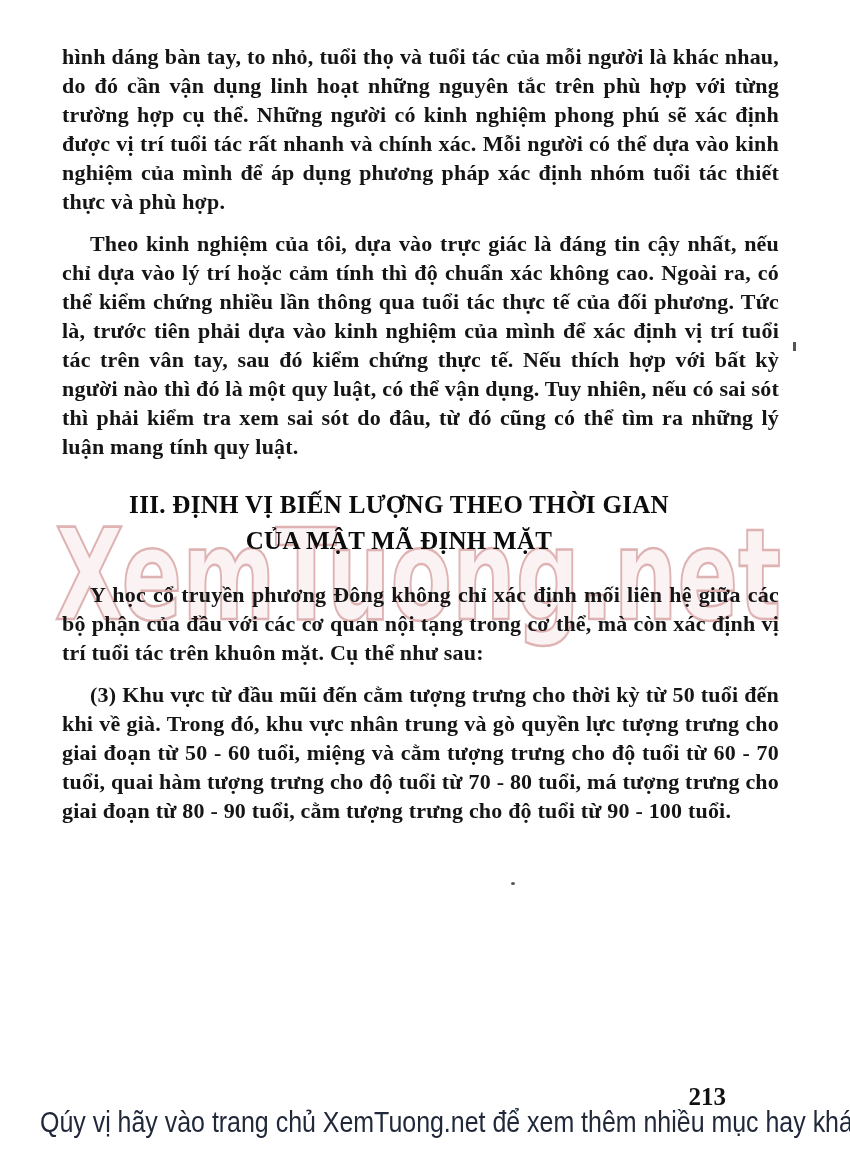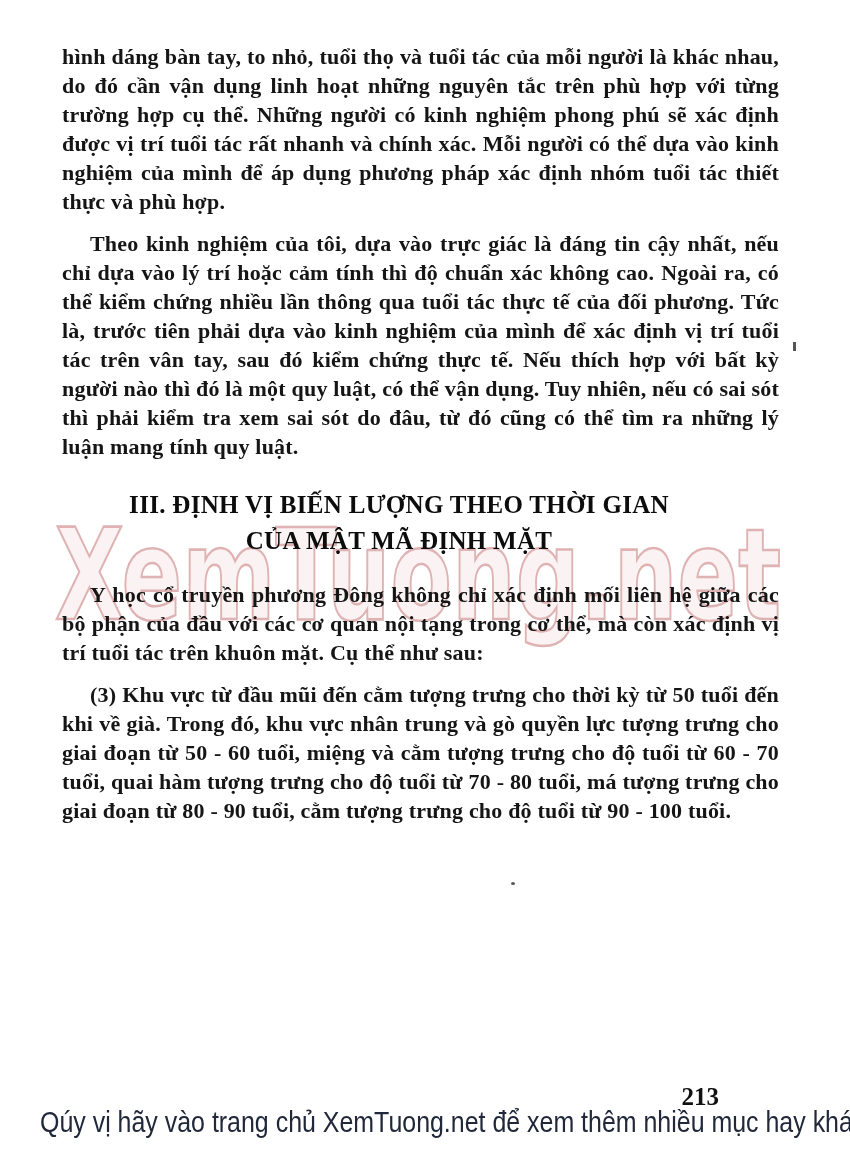--- a/index.html
+++ b/index.html
@@ -45,21 +45,21 @@
   }
   .watermark {
     position: absolute;
     left: 48px;
     top: 503px;
     z-index: 0;
     pointer-events: none;
   }
   .page-number {
     position: absolute;
-    right: 131px;
+    right: 124px;
     top: 1083px;
     z-index: 1;
     font-size: 25px;
     font-weight: bold;
     font-family: "Liberation Serif", "DejaVu Serif", serif;
     color: #111111;
   }
   .footer-line {
     position: absolute;
     left: 40px;

